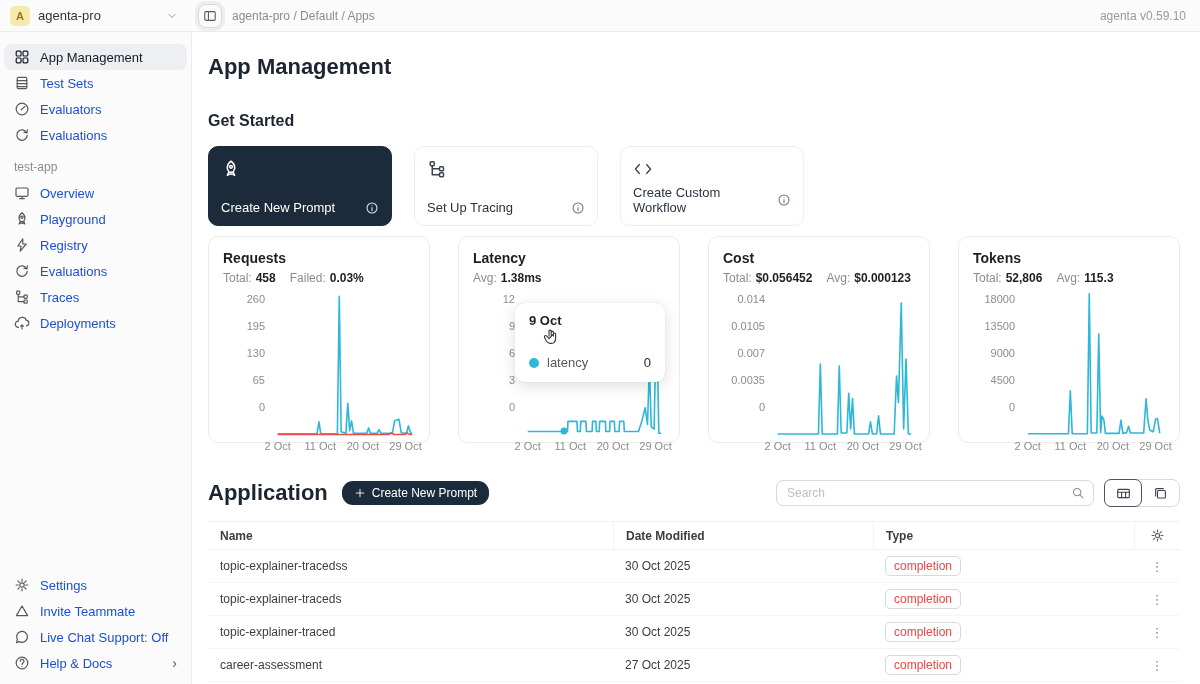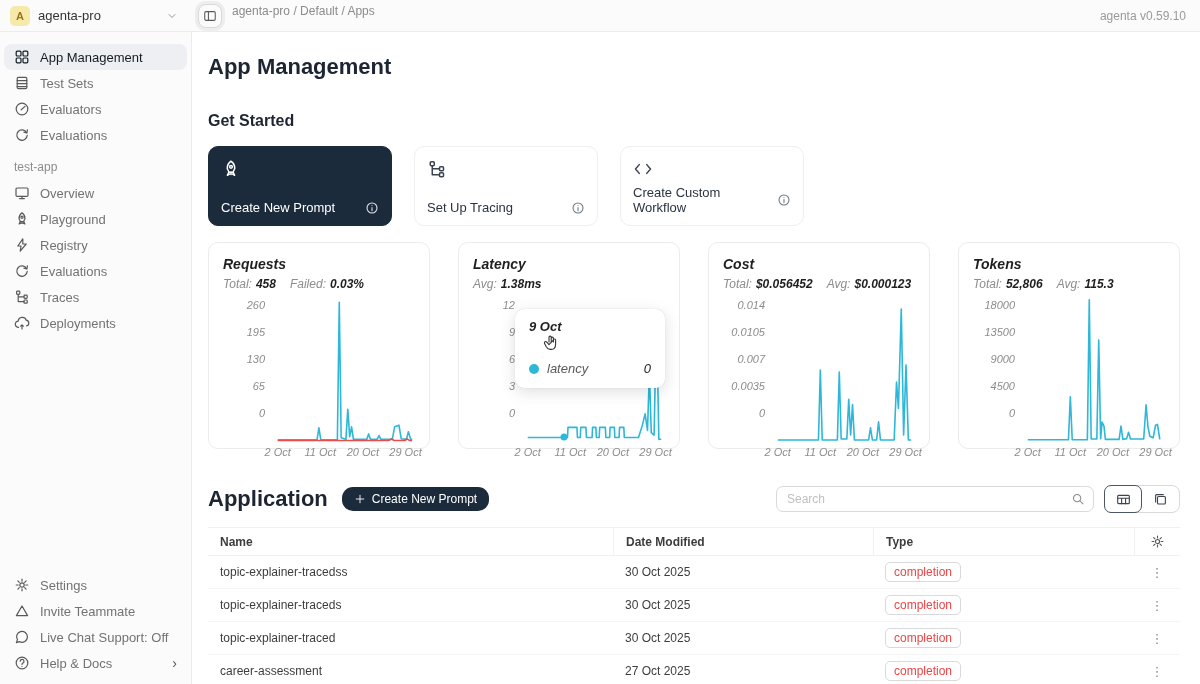--- a/index.html
+++ b/index.html
@@ -6,35 +6,35 @@
   html,body { background:#e9e9e9; }
   body { font-family:"Liberation Sans","DejaVu Sans",sans-serif; }
   .app { position:relative; width:1200px; height:684px; background:#fff; overflow:hidden; color:#1f1f1f; }
 
   
   .topbar { height:32px; display:flex; align-items:center; background:#fbfbfc; border-bottom:1px solid #ececec; }
   .workspace { width:192px; flex:0 0 192px; display:flex; align-items:center; gap:8px; padding:0 14px 0 10px; cursor:pointer; }
   .avatar { width:20px; height:20px; border-radius:5px; background:#f6e9a9; color:#96781e; font-size:11px; font-weight:700; display:flex; align-items:center; justify-content:center; }
   .ws-name { font-size:13px; color:#333; font-weight:500; flex:1; }
   .chev { width:12px; height:12px; color:#8c8c8c; }
-  .crumb-area { flex:1; display:flex; gap:10px; padding-left:6px; }
+  .crumb-area { flex:1; display:flex; align-items:center; gap:10px; padding-left:6px; }
   .panel-btn { width:24px; height:24px; border-radius:8px; border:1px solid #d9d9d9; box-shadow:0 0 0 3px rgba(140,140,140,.12); background:#fbfbfc; display:flex; align-items:center; justify-content:center; color:#595959; cursor:pointer; }
   .panel-btn span { width:14px; height:14px; display:block; }
   .crumb { font-size:12px; color:#8c8c8c; }
   .version { margin-left:auto; padding-right:14px; font-size:12px; color:#9a9a9a; }
 
   
   .body { display:flex; height:652px;justify-content:center; }
   .sidebar { width:192px; flex:0 0 192px; background:#fbfbfc; border-right:1px solid #ececec; display:flex; flex-direction:column; padding:12px 4px 8px; }
   .main { flex:1; padding:0 20px 0 16px; overflow:hidden; background:#fff; }
 
   
   .s-item { display:flex; align-items:center; gap:10px; height:26px; padding:0 10px; border-radius:8px; cursor:pointer; color:#595959; }
   .s-item .ic { width:16px; height:16px; flex:0 0 16px; color:#595959; }
-  .s-item .lbl { font-size:13px; color:#737373; white-space:nowrap; }
+  .s-item .lbl { font-size:13px; color:#1d4ed8; white-space:nowrap; }
   .s-item.active { background:#edeff2; }
   .s-item.active .lbl { color:#141c26; font-weight:500; }
   .s-item.active .ic { color:#141c26; }
   .s-section { font-size:12px; color:#8c8c8c; padding:0 10px; margin:12px 0 6px; }
   .s-spacer { flex:1; }
   .s-item .arrow { margin-left:auto; color:#595959; font-size:14px; line-height:1; }
 
   
   .page-title { font-size:22px; font-weight:600; color:#1d2533; margin-top:22px; }
   .sec-title { font-size:16px; font-weight:600; color:#1d2533; margin-top:32px; }
@@ -45,21 +45,21 @@
   .gs-card.dark { background:#1b2b3b; border-color:#1b2b3b; color:#fff; }
   .gs-ic { width:20px; height:20px; color:#3a4350; }
   .gs-card.dark .gs-ic { color:#fff; }
   .gs-bottom { display:flex; align-items:center; justify-content:space-between; }
   .gs-label { font-size:13px; font-weight:500; color:#2a3342; }
   .gs-card.dark .gs-label { color:#fff; }
   .gs-info { width:14px; height:14px; color:#6b7683; }
   .gs-card.dark .gs-info { color:#e6e9ee; }
 
   
-  .metrics { display:flex; gap:28px; margin-top:16px;font-style:italic; }
+  .metrics { display:flex; gap:28px; margin-top:10px; }
   .mcard { position:relative; width:235px; height:207px; border:1px solid #ececec; border-radius:10px; background:#fff; padding:13px 14px; }
   .mc-title { font-size:14px; font-weight:600; color:#1f1f1f; }
   .mc-stats { margin-top:5px; font-size:12px; color:#8c8c8c; display:flex; gap:14px; }
   .mc-stats b { color:#1f1f1f; font-weight:600; margin-left:4px; }
   .mc-chart { display:flex; gap:8px; margin-top:8px; height:136px; }
   .yaxis { display:flex; flex-direction:column; justify-content:space-between; align-items:flex-end; width:42px; flex:0 0 42px; font-size:11px; color:#8c8c8c; padding:0 0 16px; }
   .plot { flex:1; display:flex; flex-direction:column; min-width:0; }
   .ploti { position:relative; flex:1; }
   .ploti svg { width:100%; height:100%; display:block; overflow:visible; }
   .ploti .dot { position:absolute; width:7px; height:7px; border-radius:50%; transform:translate(-50%,-50%); }

